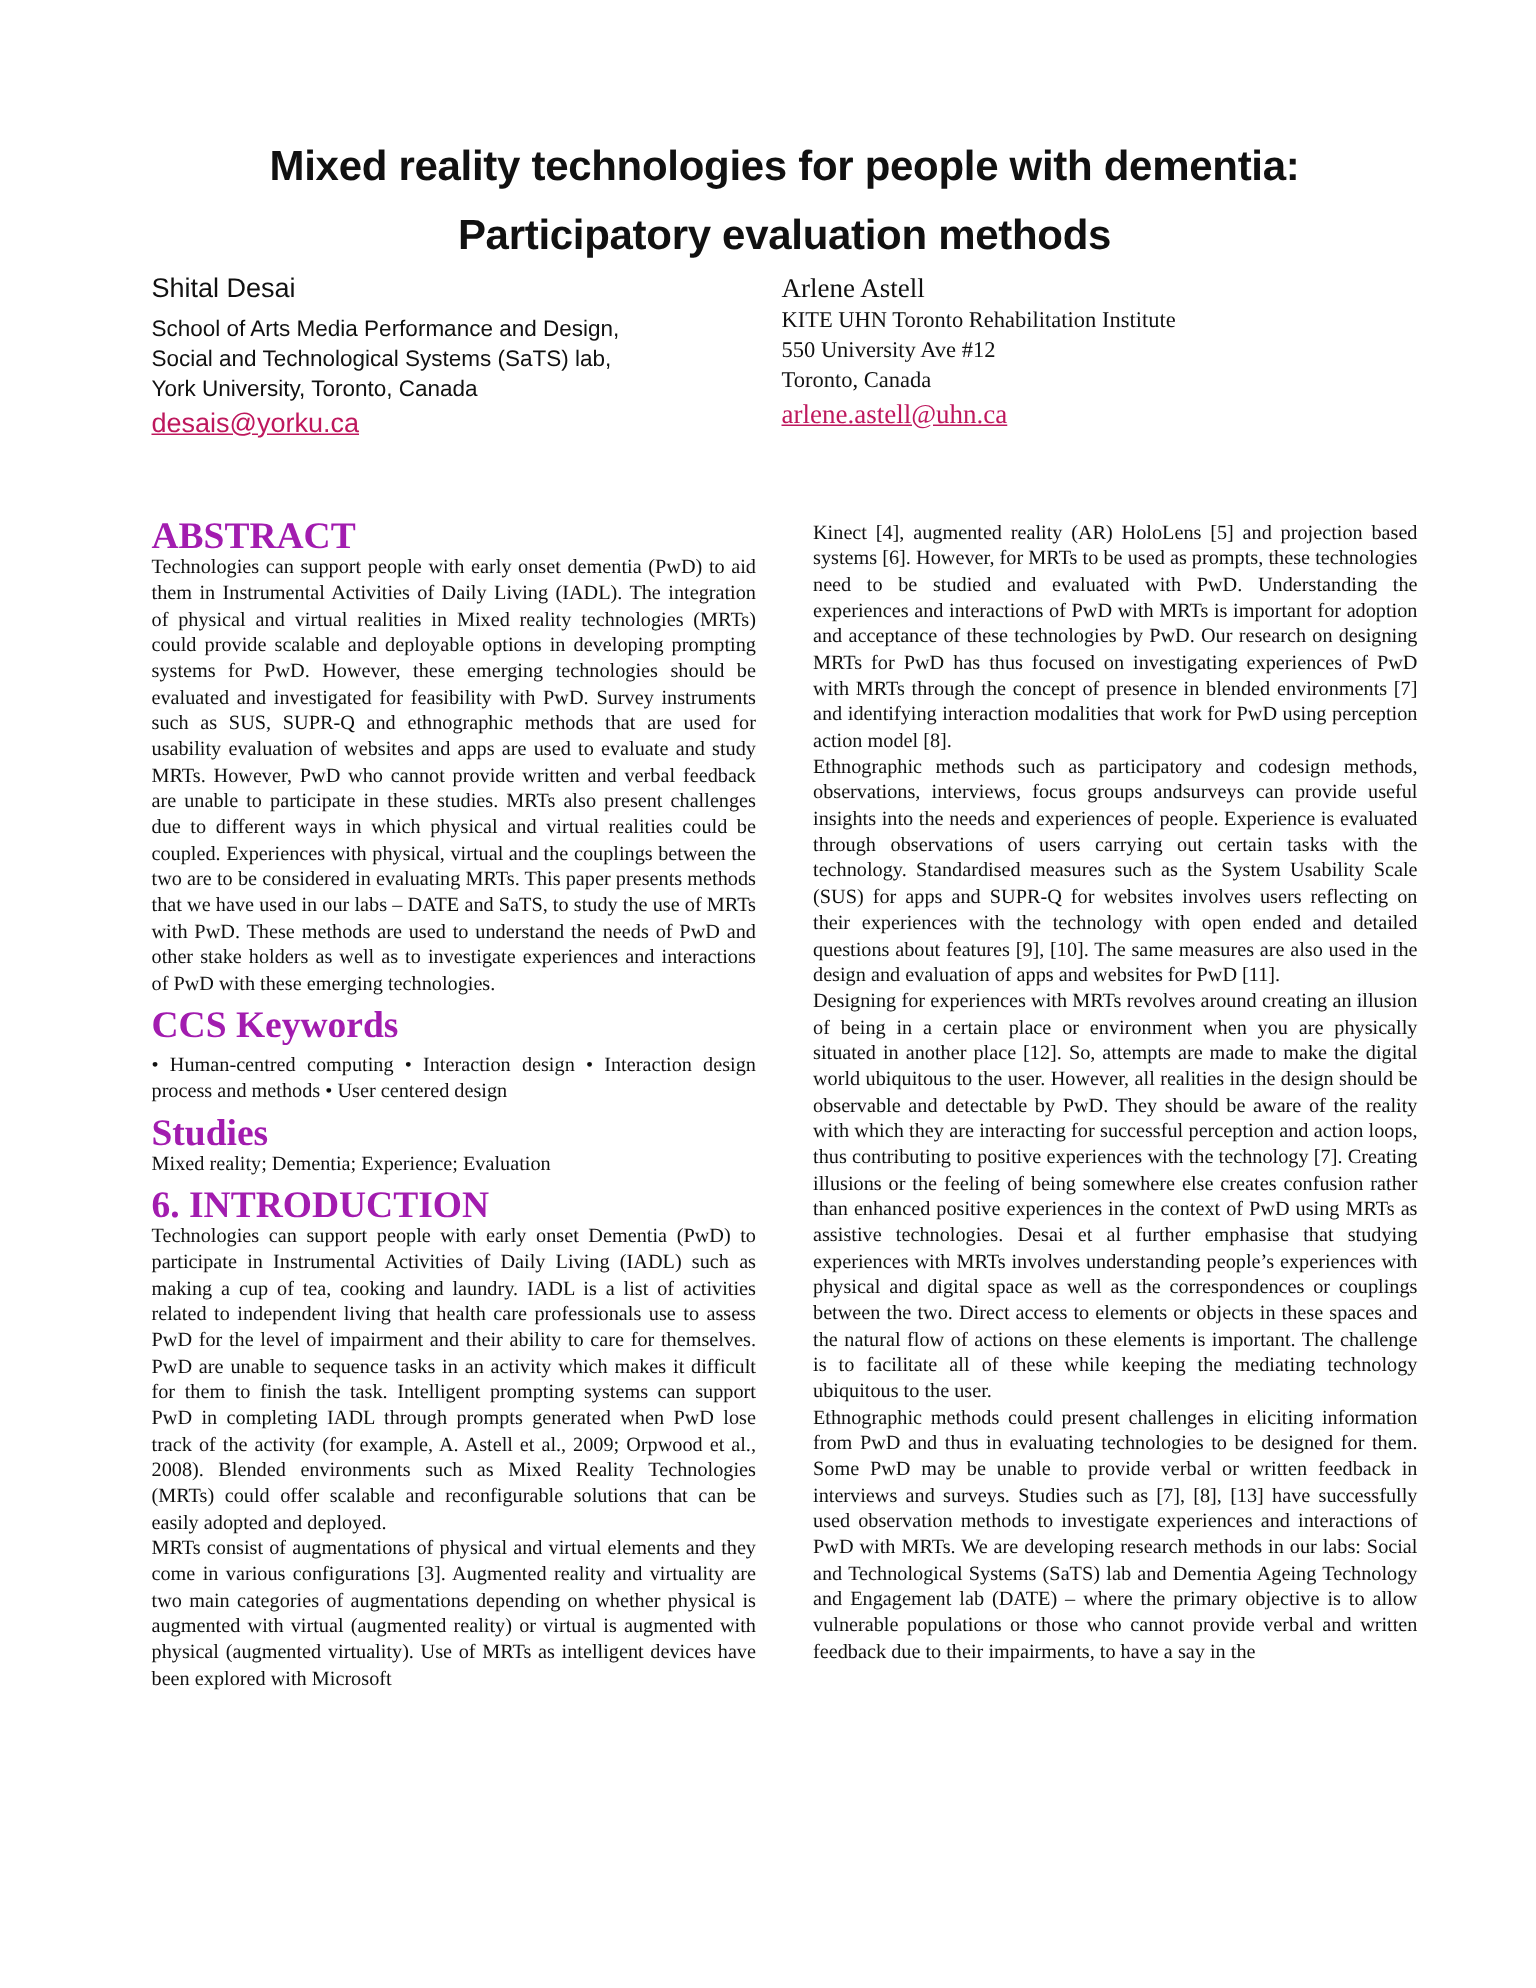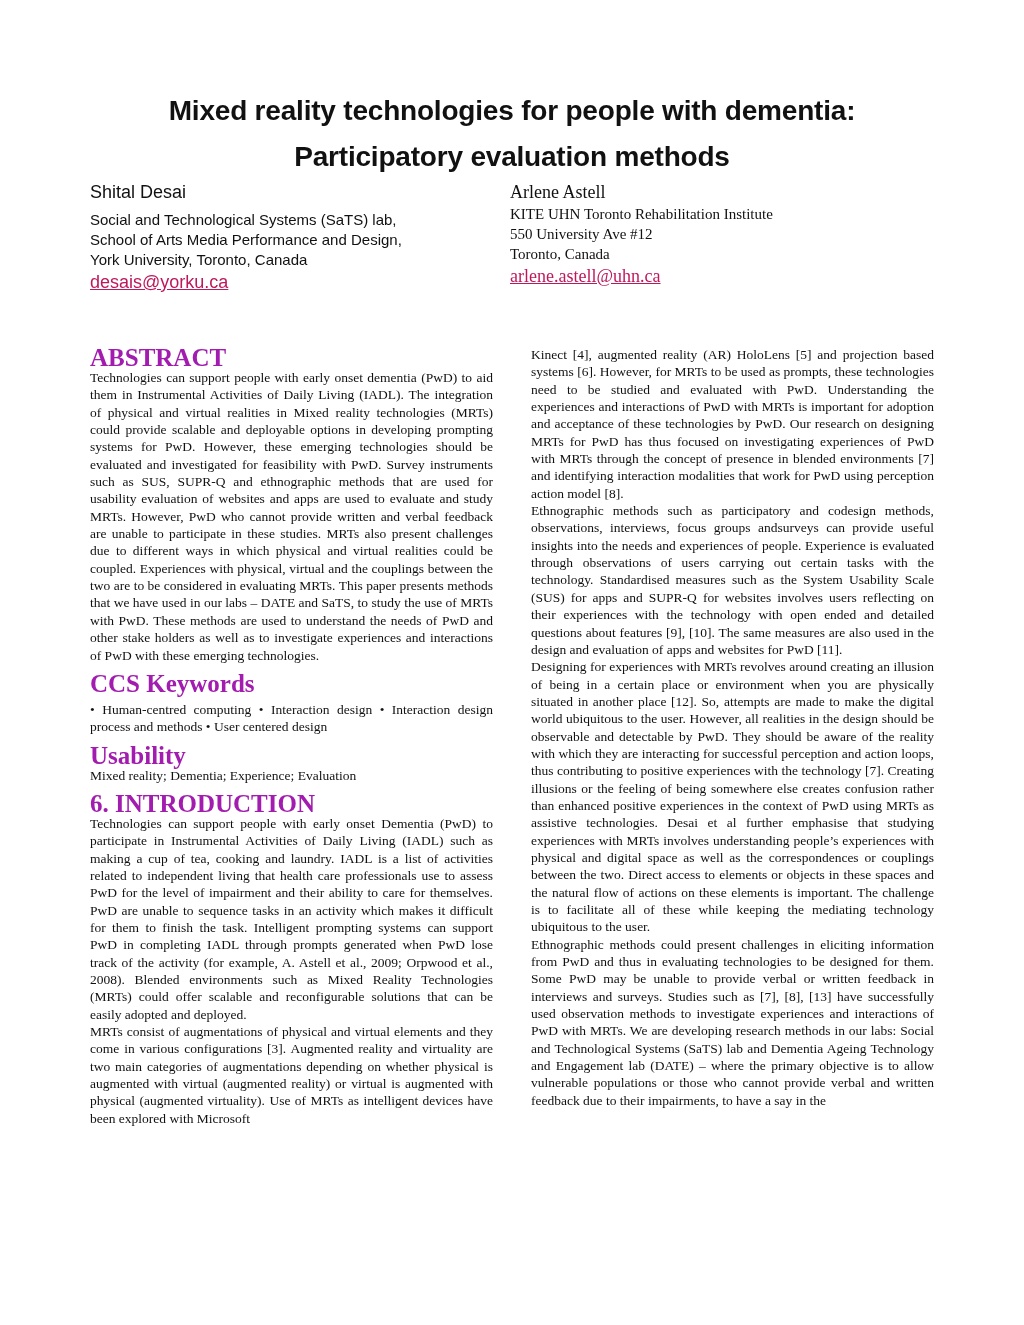--- a/index.html
+++ b/index.html
@@ -1,17 +1,17 @@
 <!DOCTYPE html>
 <html><head>
   <meta charset="utf-8">
   <style>
     html, body { margin: 0; padding: 0; background: #ffffff; }
     body { width: 1024px; height: 1325px; position: relative; overflow: hidden; color: #111; }
-    .page { position: absolute; left: 0; top: 0; width: 956px; height: 1325px; }
+    .page { position: absolute; left: 11px; top: 0; width: 956px; height: 1325px; }
     .title {
       position: absolute; left: 60px; width: 904px; top: 88px;
       font-family: "Liberation Sans", sans-serif; font-weight: bold;
       font-size: 28px; line-height: 46px; text-align: center; color: #111;
       letter-spacing: -0.2px;
     }
     .title div { white-space: nowrap; }
     .author {
       position: absolute; top: 180px; text-align: left;
       font-family: "Liberation Sans", sans-serif; color: #111;
@@ -47,22 +47,22 @@
 <div class="page">
 
   <div class="title">
     <div>Mixed reality technologies for people with dementia:</div>
     <div>Participatory evaluation methods</div>
   </div>
 
   <div class="author left">
     <div class="name">Shital Desai</div>
     <div class="aff-block">
+      <div class="aff">School of Arts Media Performance and Design,</div>
       <div class="aff">Social and Technological Systems (SaTS) lab,</div>
-      <div class="aff">School of Arts Media Performance and Design,</div>
       <div class="aff">York University, Toronto, Canada</div>
     </div>
     <a class="email">desais@yorku.ca</a>
   </div>
 
   <div class="author right">
     <div class="name">Arlene Astell</div>
     <div class="aff-block">
       <div class="aff">KITE UHN Toronto Rehabilitation Institute</div>
       <div class="aff">550 University Ave #12</div>
@@ -71,21 +71,21 @@
     <a class="email">arlene.astell@uhn.ca</a>
   </div>
 
   <div class="col left">
     <h2 class="h1 abstract">ABSTRACT</h2>
     <p>Technologies can support people with early onset dementia (PwD) to aid them in Instrumental Activities of Daily Living (IADL). The integration of physical and virtual realities in Mixed reality technologies (MRTs) could provide scalable and deployable options in developing prompting systems for PwD. However, these emerging technologies should be evaluated and investigated for feasibility with PwD. Survey instruments such as SUS, SUPR-Q and ethnographic methods that are used for usability evaluation of websites and apps are used to evaluate and study MRTs. However, PwD who cannot provide written and verbal feedback are unable to participate in these studies. MRTs also present challenges due to different ways in which physical and virtual realities could be coupled. Experiences with physical, virtual and the couplings between the two are to be considered in evaluating MRTs. This paper presents methods that we have used in our labs – DATE and SaTS, to study the use of MRTs with PwD. These methods are used to understand the needs of PwD and other stake holders as well as to investigate experiences and interactions of PwD with these emerging technologies.</p>
 
     <h2 class="h1 ccs">CCS Keywords</h2>
     <p class="ccs-text">• Human-centred computing • Interaction design • Interaction design process and methods • User centered design</p>
 
-    <h2 class="h1 kw">Usability</h2>
+    <h2 class="h1 kw">Studies</h2>
     <p>Mixed reality; Dementia; Experience; Evaluation</p>
 
     <h2 class="h1 intro">6.  INTRODUCTION</h2>
     <p>Technologies can support people with early onset Dementia (PwD) to participate in Instrumental Activities of Daily Living (IADL) such as making a cup of tea, cooking and laundry.  IADL is a list of activities related to independent living that health care professionals use to assess PwD for the level of impairment and their ability to care for themselves. PwD are unable to sequence tasks in an activity which makes it difficult for them to finish the task. Intelligent prompting systems can support PwD in completing IADL through prompts generated when PwD lose track of the activity (for example, A. Astell et al., 2009; Orpwood et al., 2008). Blended environments such as Mixed Reality Technologies (MRTs) could offer scalable and reconfigurable solutions that can be easily adopted and deployed.</p>
     <p>MRTs consist of augmentations of physical and virtual elements and they come in various configurations [3]. Augmented reality and virtuality are two main categories of augmentations depending on whether physical is augmented with virtual (augmented reality) or virtual is augmented with physical (augmented virtuality). Use of MRTs as intelligent devices have been explored with Microsoft</p>
   </div>
 
   <div class="col right">
     <p>Kinect [4], augmented reality (AR) HoloLens [5] and projection based systems [6]. However, for MRTs to be used as prompts, these technologies need to be studied and evaluated with PwD. Understanding the experiences and interactions of PwD with MRTs is important for adoption and acceptance of these technologies by PwD. Our research on designing MRTs for PwD has thus focused on investigating experiences of PwD with MRTs through the concept of presence in blended environments [7] and identifying interaction modalities that work for PwD using perception action model [8].</p>
     <p>Ethnographic methods such as participatory and codesign methods, observations, interviews, focus groups andsurveys can provide useful insights into the needs and experiences of people. Experience is evaluated through observations of users carrying out certain tasks with the technology. Standardised measures such as the System Usability Scale (SUS) for apps and SUPR-Q for websites involves users reflecting on their experiences with the technology with open ended and detailed questions about features [9], [10]. The same measures are also used in the design and evaluation of apps and websites for PwD [11].</p>

